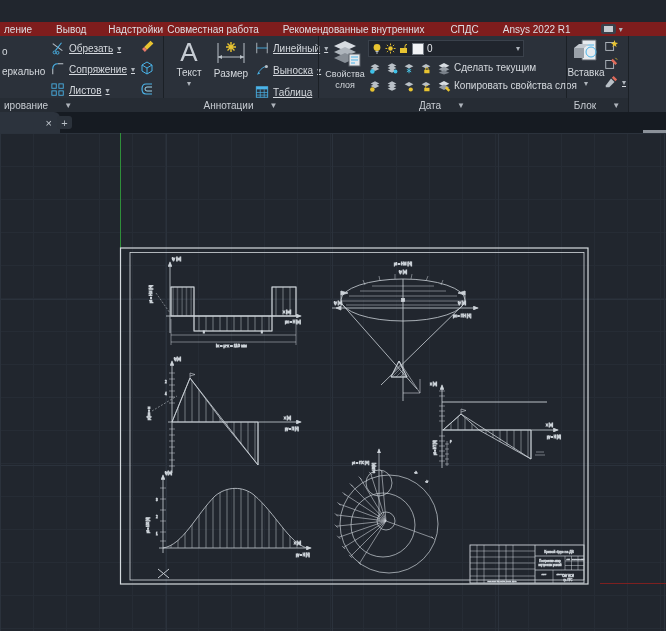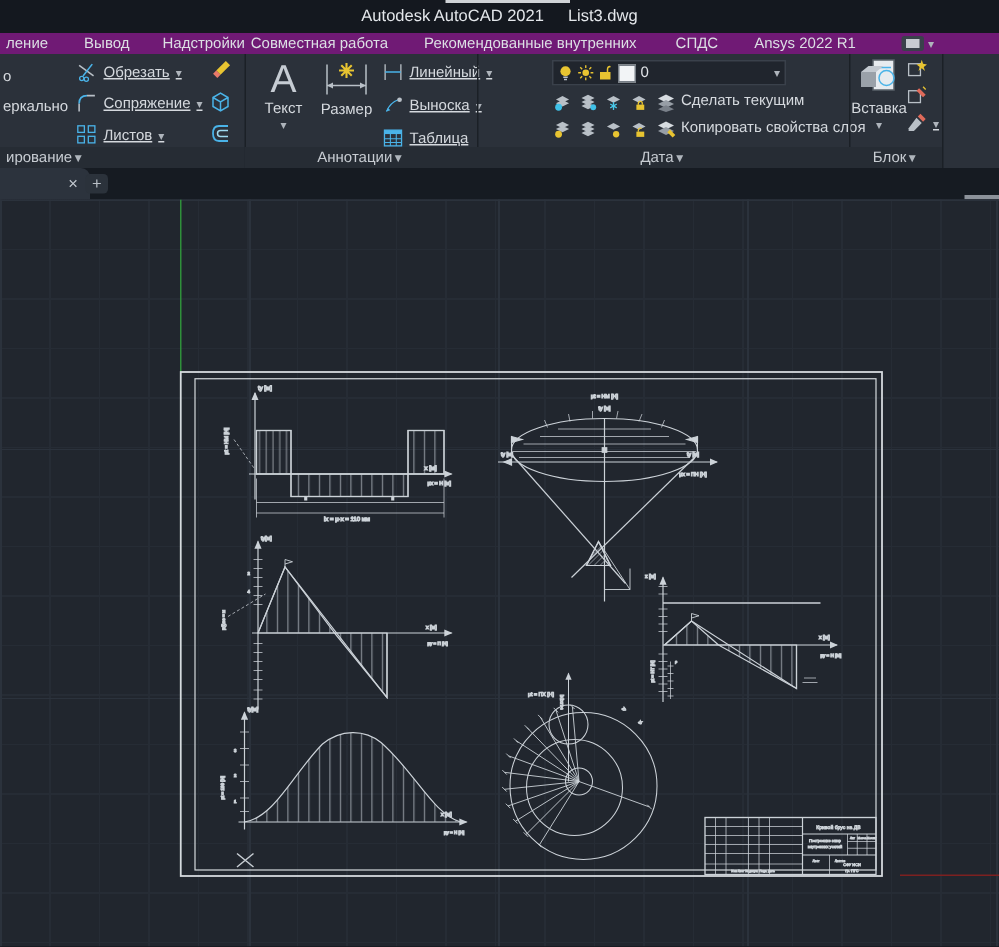--- a/index.html
+++ b/index.html
@@ -6,33 +6,33 @@
   .app{position:relative;width:666px;height:631px;overflow:hidden;
        font-family:"Liberation Sans",sans-serif;background:#21262e;}
 
   
   .titlebar{position:absolute;top:0;left:0;width:666px;height:22px;background:#14181f;
             display:flex;align-items:center;justify-content:center;gap:16px;
             color:#e4e7eb;font-size:11px;}
   .titlebar .hl{position:absolute;top:0;left:297px;width:83px;height:2px;background:#cfd2d6;}
 
   
-  .tabrow{position:absolute;top:22px;left:0;width:666px;height:14px;background:#701a75;
+  .tabrow{position:absolute;top:22px;left:0;width:666px;height:14px;background:#7f1d1d;
           display:flex;align-items:center;color:#dcdfe4;font-size:10px;white-space:nowrap;}
   .tabrow .tb{padding:0 2px;cursor:default;}
   .trayicon{display:inline-flex;align-items:center;gap:3px;margin-left:28px;}
   .trayicon .pic{width:15px;height:10px;background:#3a414b;border-radius:2px;position:relative;}
   .trayicon .pic::after{content:"";position:absolute;left:3px;top:2px;width:9px;height:6px;background:#c8ccd2;}
   .caret{color:#aeb4bb;font-size:8px;}
 
   
   .ribbon{position:absolute;top:36px;left:0;width:666px;height:76px;background:#2b313a;color:#d5d9de;}
   .panel{position:absolute;top:0;height:76px;}
   .plabel{position:absolute;bottom:0;left:0;right:0;height:14px;background:#262c34;
-          font-size:10px;color:#c7ccd2;display:flex;align-items:center;justify-content:center;gap:0;}
+          font-size:10px;color:#c7ccd2;display:flex;align-items:center;justify-content:center;gap:16px;}
   .plabel.leftalign{justify-content:flex-start;padding-left:4px;}
   .sep{position:absolute;top:0;width:1px;height:76px;background:#1b2026;}
   .rlabel{font-size:10px;color:#d5d9de;white-space:nowrap;}
   .row{position:absolute;display:flex;align-items:center;gap:4px;text-decoration:underline;}
   .bigbtn{position:absolute;display:flex;flex-direction:column;align-items:center;gap:1px;font-size:10px;text-align:center;}
   .combo{position:absolute;display:flex;align-items:center;gap:3px;background:#20252d;border:1px solid #3a414b;height:15px;padding:0 3px;font-size:10px;color:#e2e5e9;}
   .combo .spacer{flex:1;}
   svg.ic{display:block;}
 
   
@@ -51,25 +51,20 @@
       repeating-linear-gradient(to right, #262c35 0 1px, transparent 1px 33px),
       repeating-linear-gradient(to bottom, #262c35 0 1px, transparent 1px 33px);}
   .canvas svg{position:absolute;inset:0;}
   text{font-family:"Liberation Sans",sans-serif;fill:#cfd5da;}
 </style>
 </head>
 <body>
 
 <div class="app">
 
-  <div class="titlebar">
-    <div class="hl"></div>
-    <span>Autodesk AutoCAD 2021</span>
-    <span>List3.dwg</span>
-  </div>
 
   <div class="tabrow">
     <span class="tb" style="margin-left:2px">ление</span>
     <span class="tb" style="margin-left:20px">Вывод</span>
     <span class="tb" style="margin-left:18px">Надстройки</span>
     <span class="tb" style="">Совместная работа</span>
     <span class="tb" style="margin-left:20px">Рекомендованные внутренних</span>
     <span class="tb" style="margin-left:22px">СПДС</span>
     <span class="tb" style="margin-left:20px">Ansys 2022 R1</span>
     <span class="trayicon">
@@ -185,20 +180,31 @@
       </div>
       <div class="plabel">
         <span>Аннотации</span>
         <span class="caret">▼</span>
       </div>
     </div>
 
     <div class="sep" style="left:318px"></div>
 
     <div class="panel" style="left:318px;width:248px">
+      <div class="bigbtn" style="left:4px;top:2px;width:46px;font-size:9px">
+        <svg class="ic" width="34" height="30" viewBox="0 0 34 30">
+          <path d="M6 8 L17 3 L28 8 L17 13 Z" fill="#d7dce1"></path>
+          <path d="M6 14 L17 9 L28 14 L17 19 Z" fill="#aeb5bc"></path>
+          <path d="M6 20 L17 15 L28 20 L17 25 Z" fill="#878e96"></path>
+          <rect x="21" y="16" width="11" height="12" fill="#e4e8ec" stroke="#5a6169"></rect>
+          <path d="M23 19 H30 M23 22 H30 M23 25 H27" stroke="#4ab3e8" stroke-width="1"></path>
+        </svg>
+        <span>Свойства</span>
+        <span>слоя</span>
+      </div>
 
       <div class="combo" style="left:50px;top:4px;width:148px">
         <svg class="ic" width="10" height="11" viewBox="0 0 10 11">
           <circle cx="5" cy="4.5" r="3.4" fill="#e8c431"></circle>
             <path d="M3.5 8.5 H6.5 M4 10 H6" stroke="#b9c0c7"></path>
         </svg>
         <svg class="ic" width="11" height="11" viewBox="0 0 12 12">
           <circle cx="6" cy="6" r="2.4" fill="#e8c431"></circle>
           <g stroke="#e8c431">
               <path d="M6 0.5 V2.5 M6 9.5 V11.5 M0.5 6 H2.5 M9.5 6 H11.5 M2 2 L3.4 3.4 M8.6 8.6 L10 10 M10 2 L8.6 3.4 M3.4 8.6 L2 10"></path>

